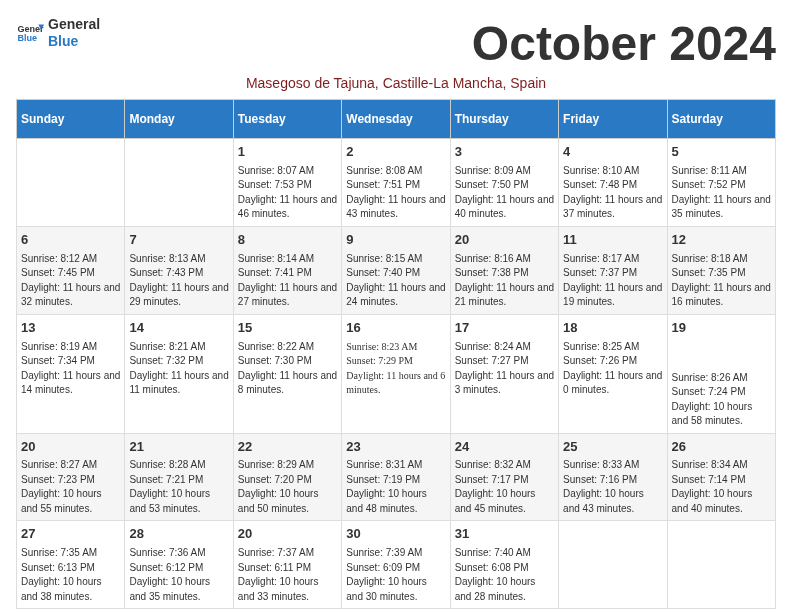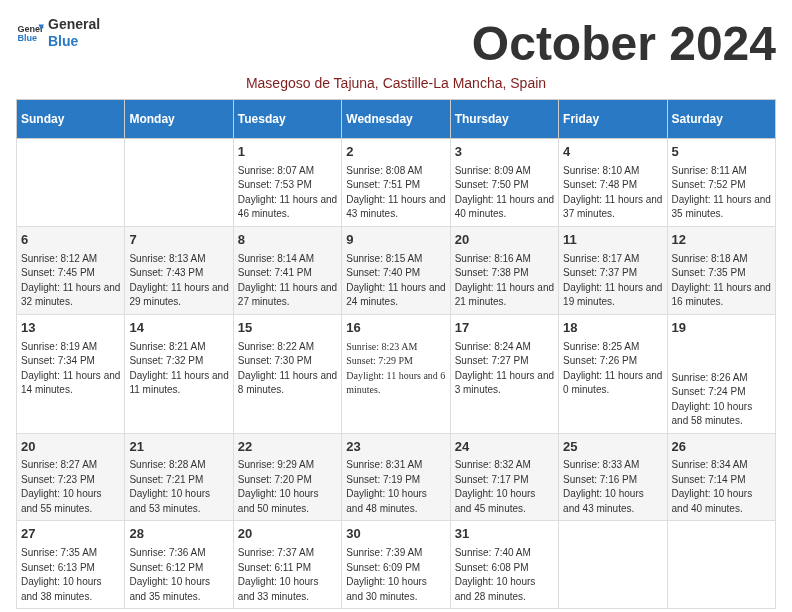--- a/index.html
+++ b/index.html
@@ -244,21 +244,21 @@
 Daylight: 10 hours and 55 minutes.</div>
         </td>
         <td>
           <span class="day-number">21</span>
           <div class="day-info" style="white-space: pre-line;">Sunrise: 8:28 AM
 Sunset: 7:21 PM
 Daylight: 10 hours and 53 minutes.</div>
         </td>
         <td>
           <span class="day-number">22</span>
-          <div class="day-info" style="white-space: pre-line;">Sunrise: 9:29 AM
+          <div class="day-info" style="white-space: pre-line;">Sunrise: 8:29 AM
 Sunset: 7:20 PM
 Daylight: 10 hours and 50 minutes.</div>
         </td>
         <td>
           <span class="day-number">23</span>
           <div class="day-info" style="white-space: pre-line;">Sunrise: 8:31 AM
 Sunset: 7:19 PM
 Daylight: 10 hours and 48 minutes.</div>
         </td>
         <td>

